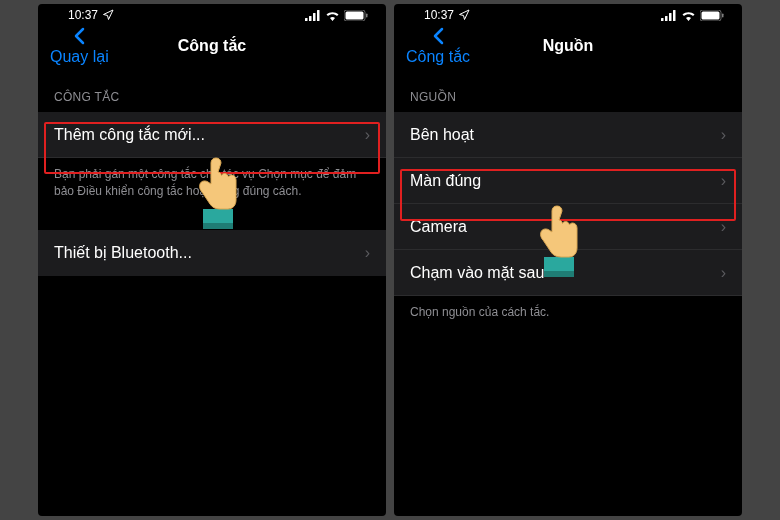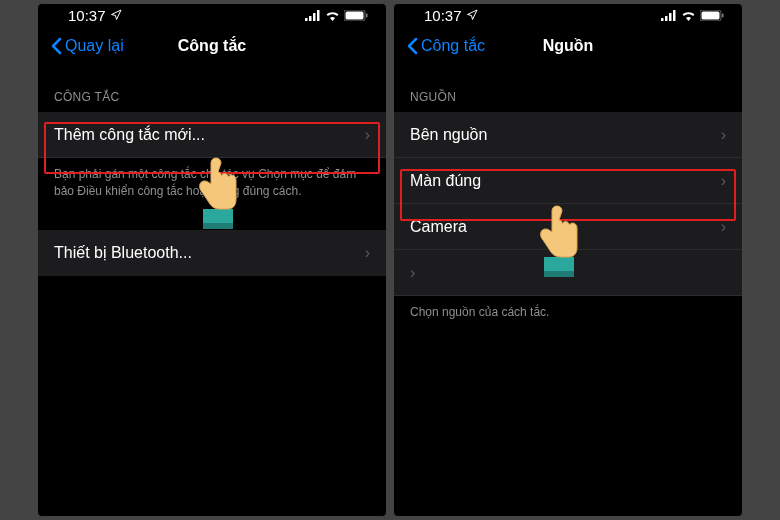--- a/index.html
+++ b/index.html
@@ -22,39 +22,40 @@
       position: relative;
       overflow: hidden;
     }
     .status-bar {
       height: 22px;
       display: flex;
       align-items: center;
       justify-content: space-between;
       padding: 0 18px 0 30px;
       color: #fff;
-      font-size: 15px;
+      font-size: 12px;
       font-weight: 500;
     }
     .status-left { display: flex; align-items: center; gap: 4px; }
     .status-right { display: flex; align-items: center; gap: 4px; }
     .nav-bar {
       height: 40px;
       display: flex;
       align-items: center;
       padding: 0 12px;
       position: relative;
     }
     .back-button {
       display: flex;
       align-items: center;
       color: #0a84ff;
       font-size: 16px;
       gap: 3px;
       cursor: pointer;
+      flex-direction: column;
     }
     .nav-title {
       position: absolute;
       left: 50%;
       transform: translateX(-50%);
       color: #fff;
       font-size: 16px;
       font-weight: 600;
     }
     .content { padding-top: 24px; }
@@ -195,32 +196,33 @@
       <svg width="12" height="18" viewBox="0 0 12 18" fill="none" stroke="#0a84ff" stroke-width="2.5" stroke-linecap="round" stroke-linejoin="round">
           <polyline points="10,2 3,9 10,16"></polyline>
         </svg>
       <span>Công tắc</span>
     </div>
     <div class="nav-title">Nguồn</div>
   </div>
   <div class="content">
     <div class="section-header">NGUỒN</div>
     <div class="row">
-      <span>Bên nguồn</span>
+      <span>Bên hoạt</span>
       <span class="chevron">›</span>
     </div>
     <div class="row">
       <span>Màn đúng</span>
       <span class="chevron">›</span>
     </div>
     <div class="row">
       <span>Camera</span>
       <span class="chevron">›</span>
     </div>
     <div class="row">
+      <span>Chạm vào mặt sau</span>
       <span class="chevron">›</span>
     </div>
     <div class="footer-text">Chọn nguồn của cách tắc.</div>
   </div>
   <div class="highlight" style="left:6px; top:165px; width:336px; height:52px;"></div>
   <div class="hand" style="left:135px; top:198px;">
     <svg width="60" height="75" viewBox="0 0 60 75">
       <rect x="15" y="55" width="30" height="14" fill="#2aa89e"></rect>
       <rect x="15" y="69" width="30" height="6" fill="#1f7d75"></rect>
       <path d="M 28 4 C 25 4 23 6 23 9 L 23 30 L 20 28 C 17 26 13 27 12 30 C 11 33 12 36 14 38 L 22 50 C 24 53 27 55 32 55 L 40 55 C 45 55 48 51 48 46 L 48 26 C 48 23 46 21 43.5 21 C 42 21 41 22 40.5 23 C 40 21 38.5 19.5 36.5 19.5 C 35 19.5 34 20.5 33.5 21.5 C 33 19.5 31.5 18 30 18 L 33 9 C 33 6 31 4 28 4 Z" fill="#f5c77a" stroke="#d9a652" stroke-width="1"></path>

